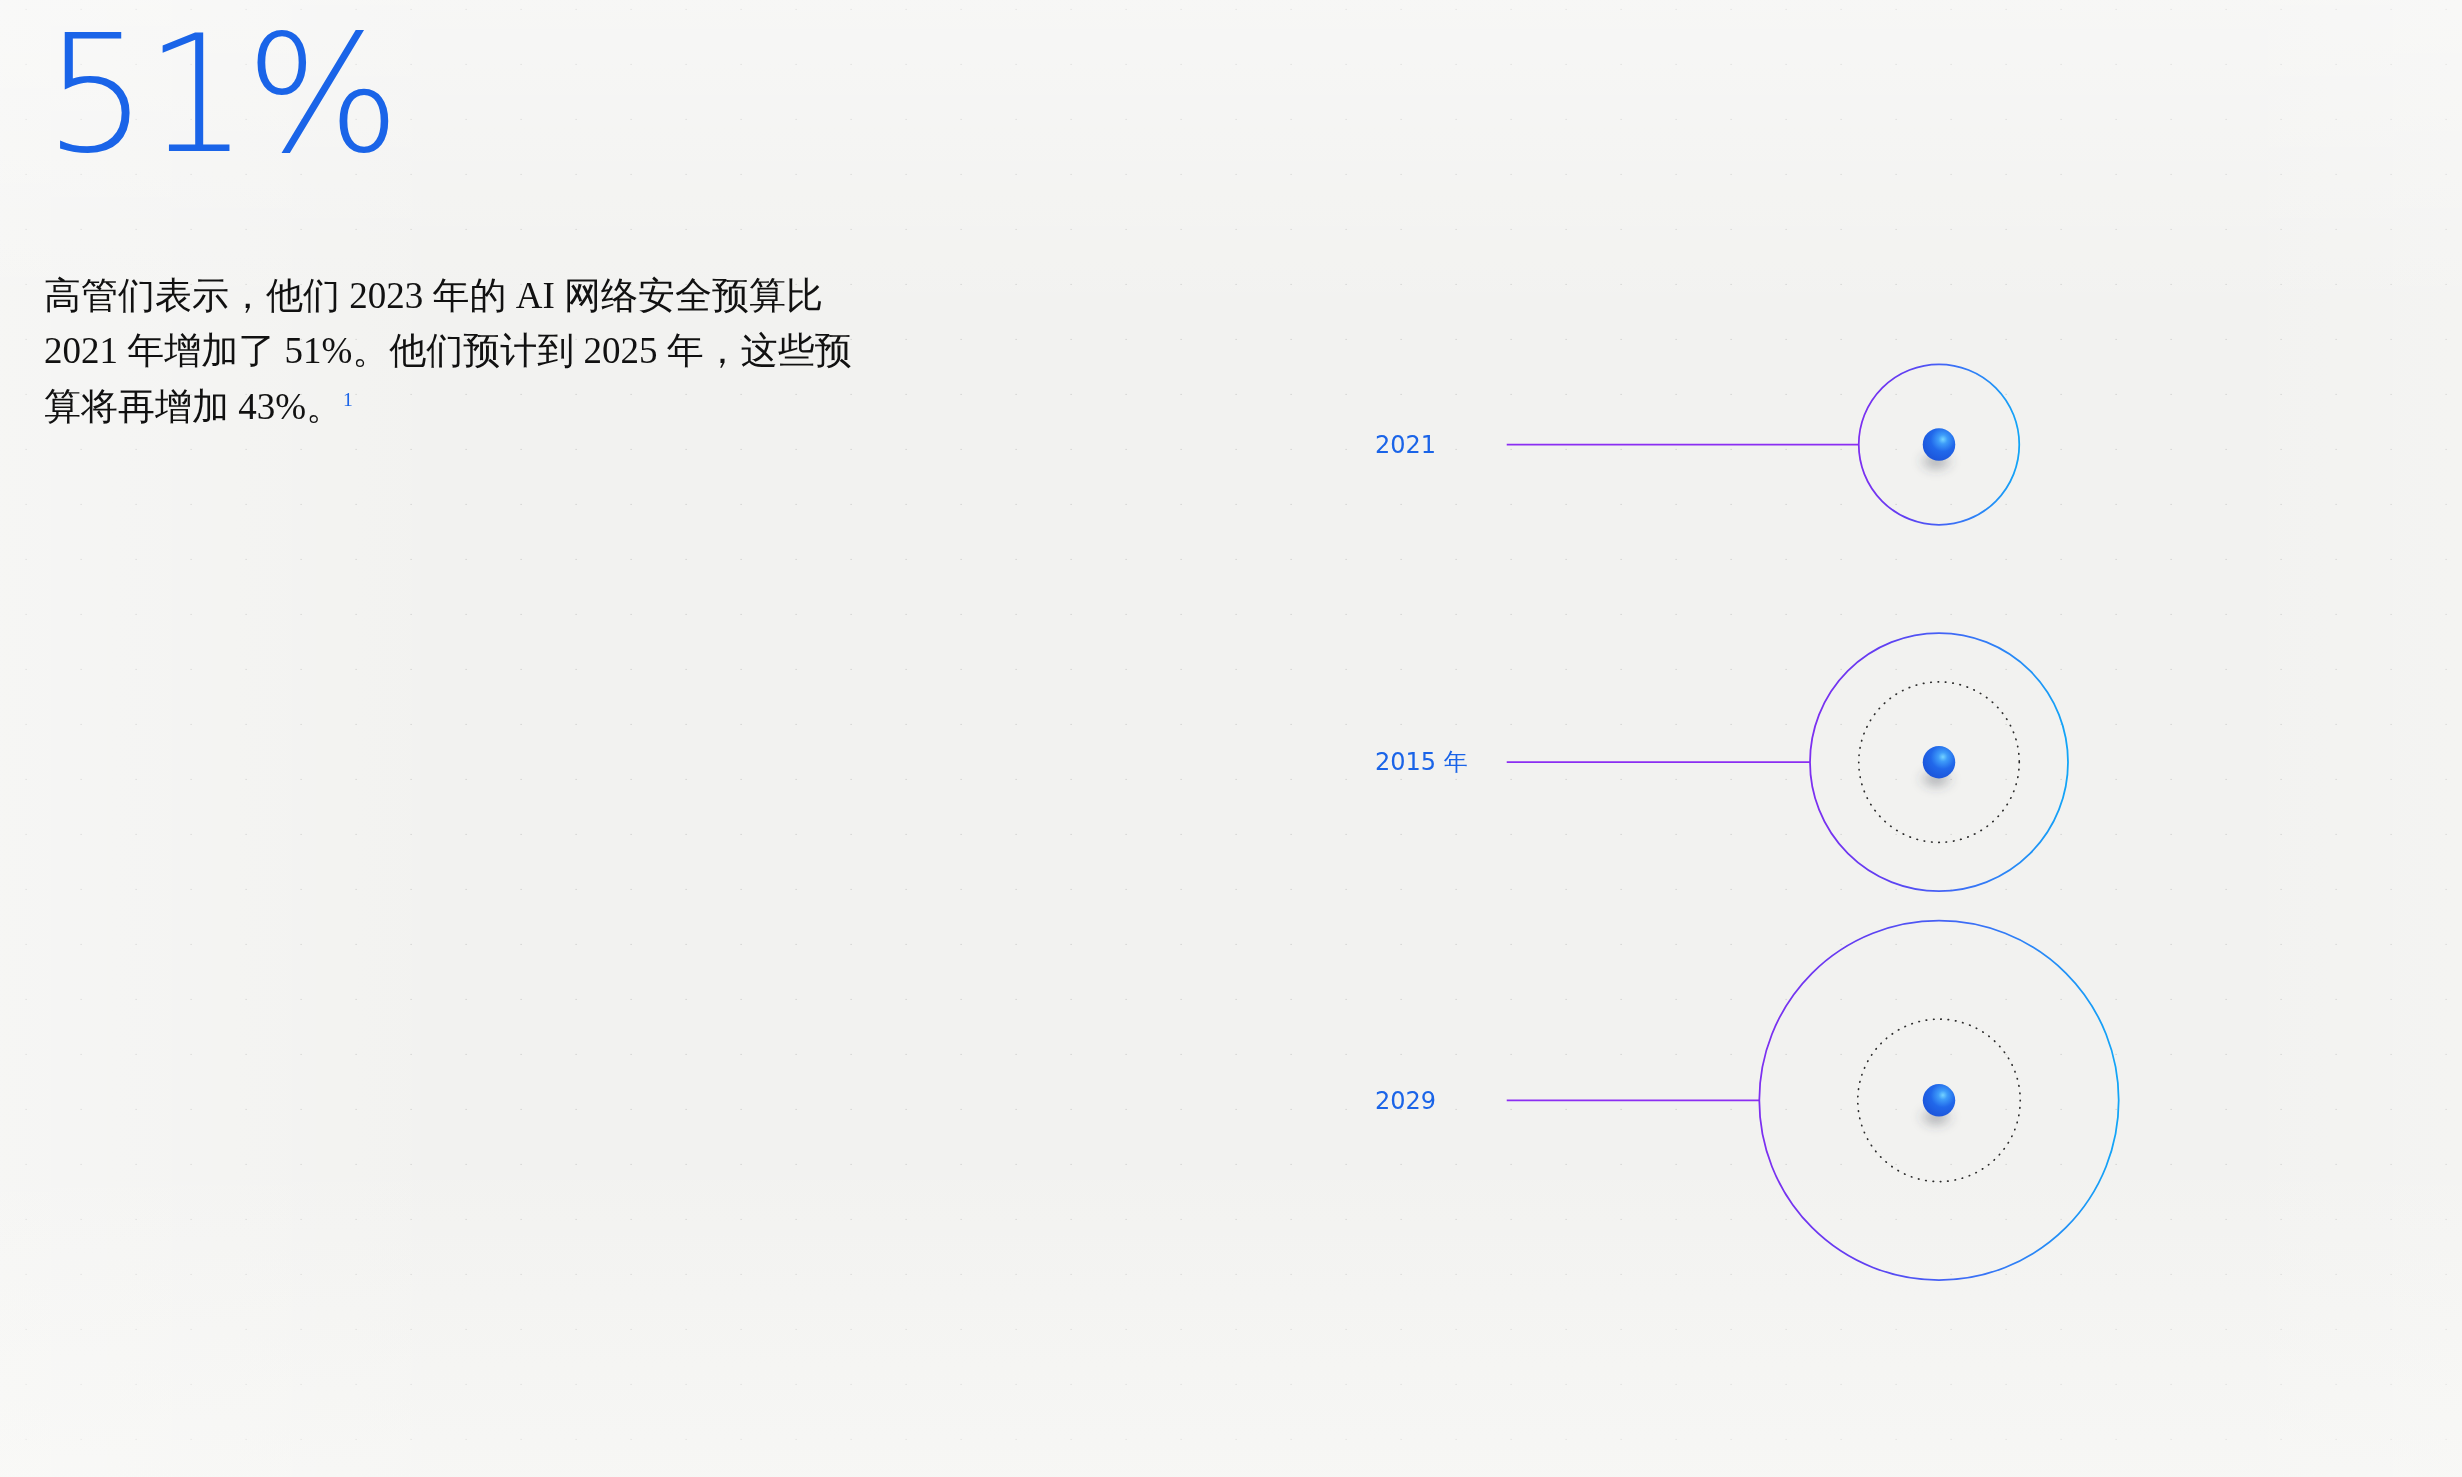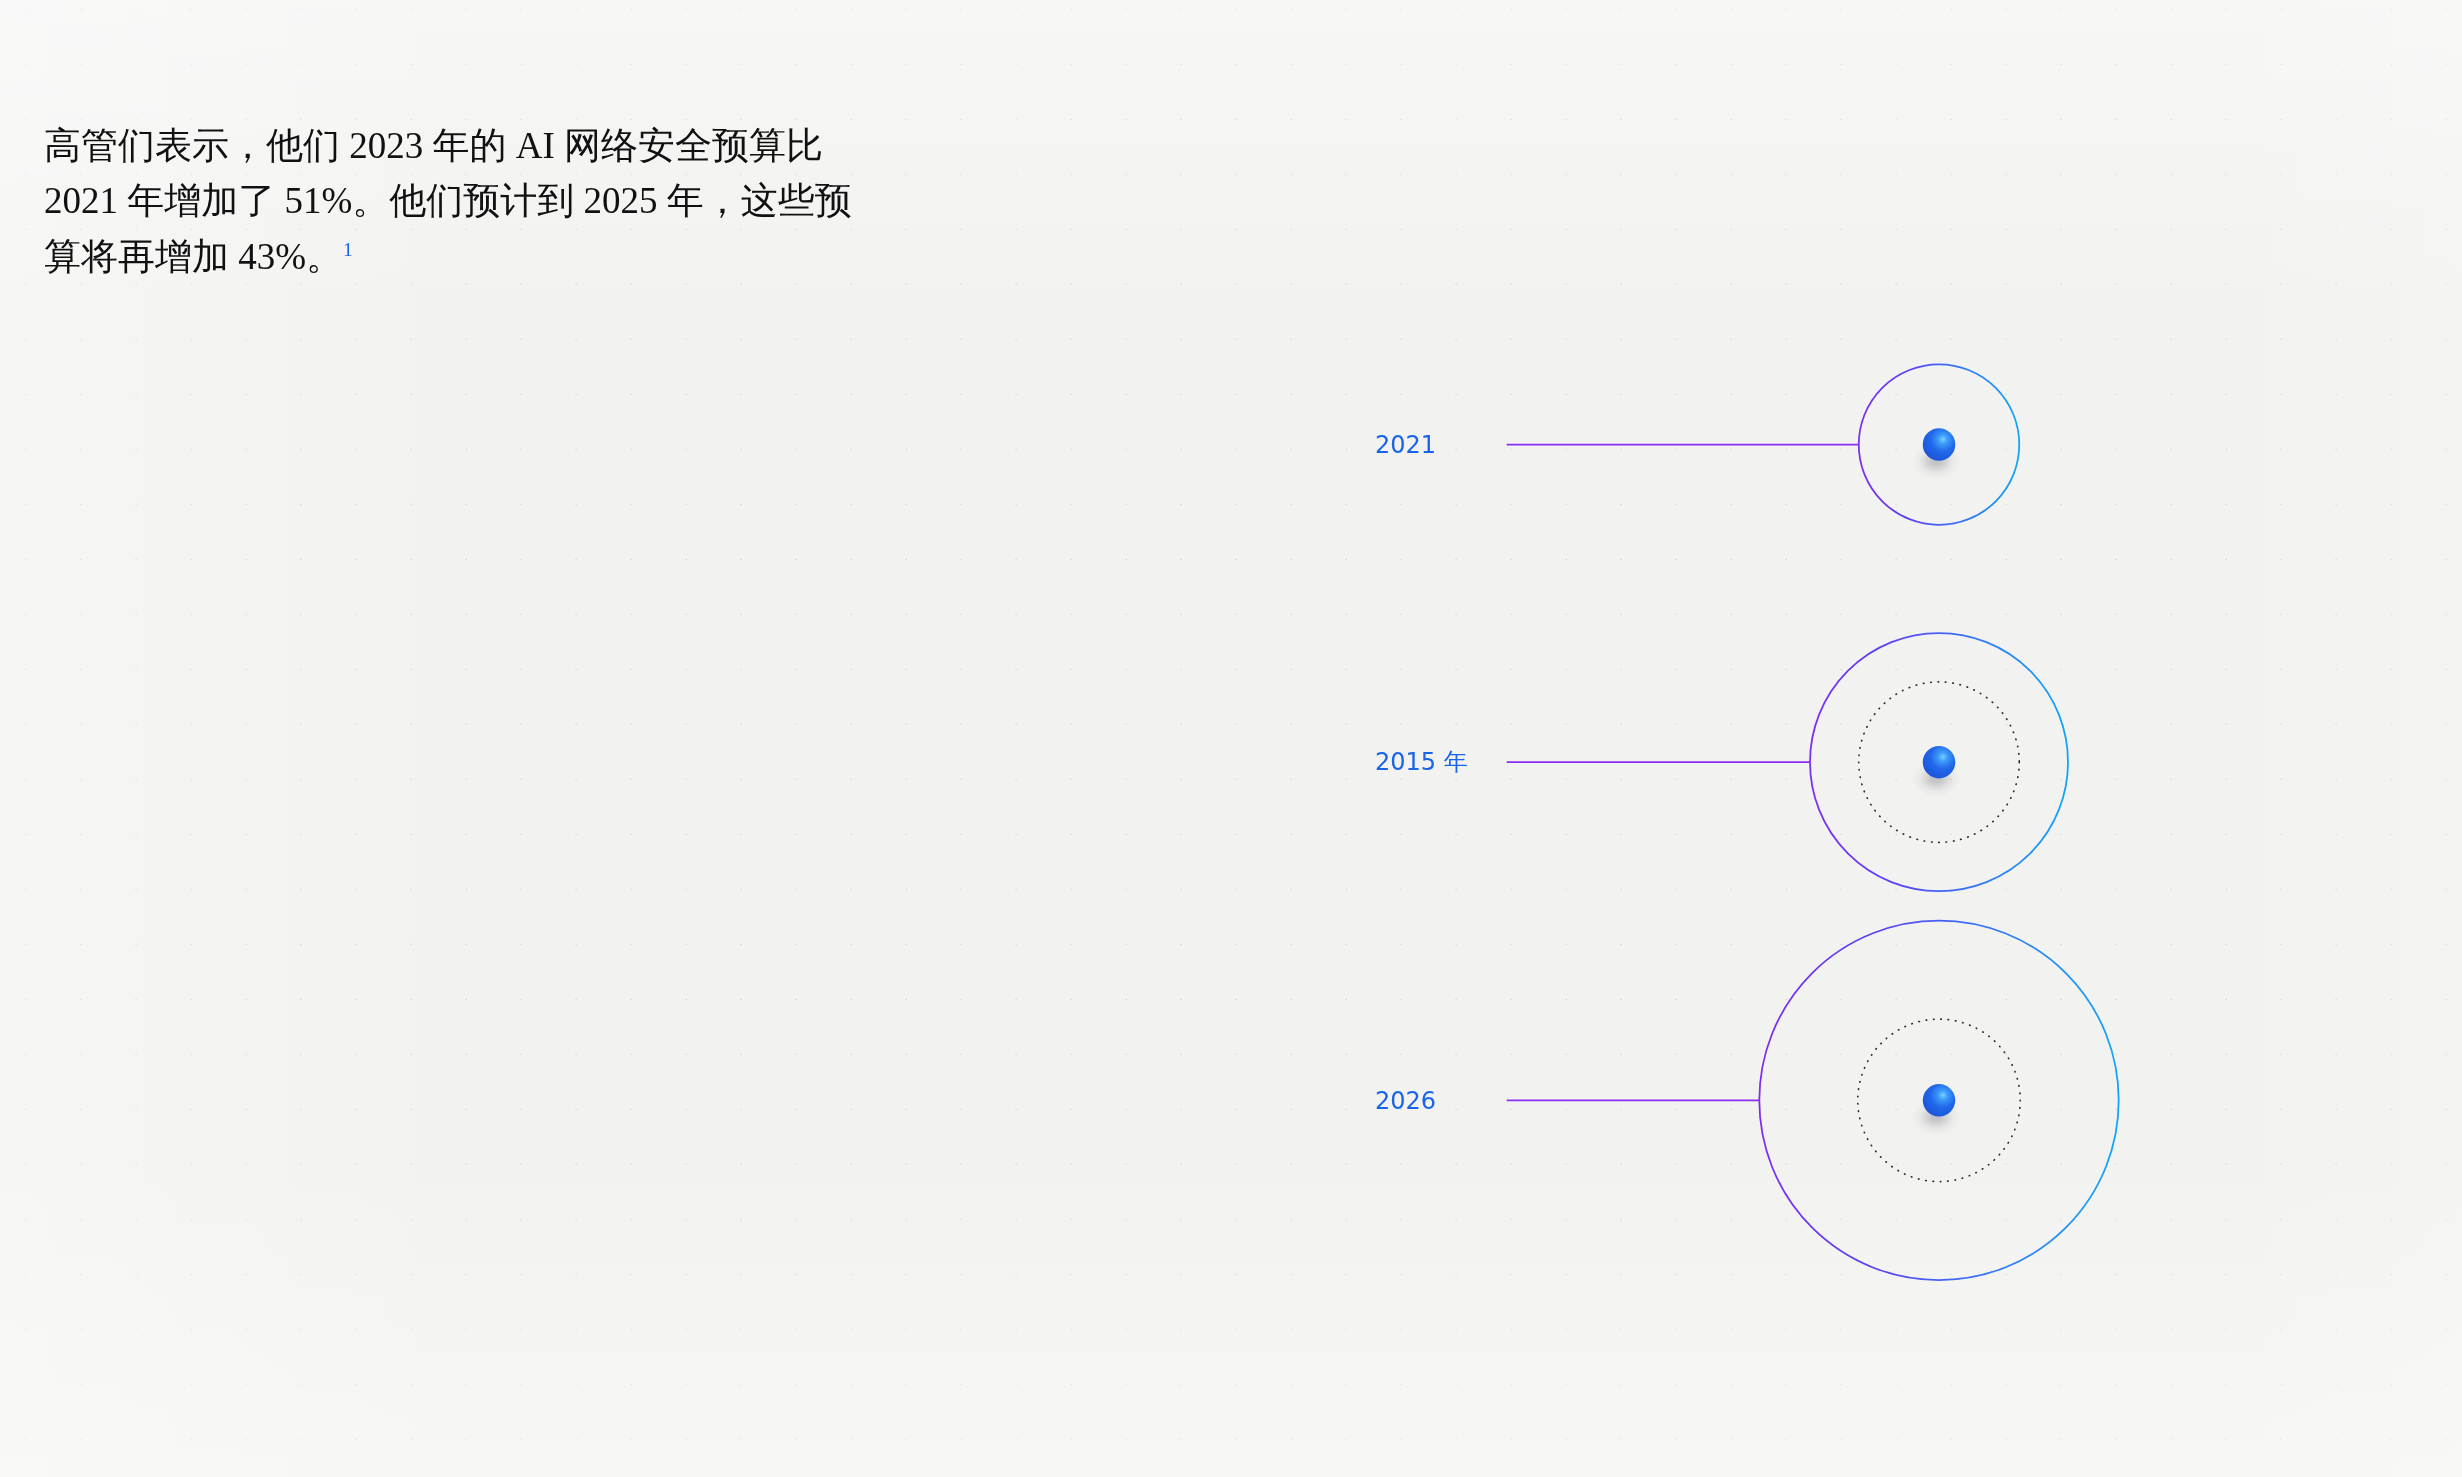--- a/index.html
+++ b/index.html
@@ -105,20 +105,21 @@
   }
 </style>
 </head>
 <body>
 
 <div id="slide">
 
   <div id="grain"></div>
 
   <div id="left-col">
+    <div id="big-stat">51%</div>
 
     <div id="body-copy">
       <span>高管们表示，他们 2023 年的 AI 网络安全预算比 2021 年增加了 51%。他们预计到 2025 年，这些预算将再增加 43%。</span><span id="footnote-marker">1</span>
     </div>
   </div>
 
   <svg id="diagram" viewBox="0 0 5333 3000">
     <defs>
       <linearGradient id="ringGrad" x1="0" y1="0" x2="1" y2="0">
         <stop offset="0%" stop-color="#7d2ff0"></stop>
@@ -165,21 +166,21 @@
           <circle cx="3938" cy="2235" r="165" fill="none" stroke="#2b2b2b" stroke-width="3.4" stroke-dasharray="1 14" stroke-linecap="round"></circle>
           <ellipse cx="3932" cy="2269" rx="40" ry="26" fill="url(#shadowGrad)" filter="url(#softBlur)"></ellipse>
           <circle cx="3938" cy="2235" r="33" fill="url(#sphereGrad)"></circle>
         </g>
       </g>
   </svg>
 
   <div id="labels">
       <div class="year-label" style="left: 1375px; top: 445px;">2021</div>
       <div class="year-label" style="left: 1375px; top: 762px;">2015 年</div>
-      <div class="year-label" style="left: 1375px; top: 1101px;">2026</div>
+      <div class="year-label" style="left: 1375px; top: 1101px;">2029</div>
     </div>
 
   <div id="footer">
 
     
 
     
 
     
 

